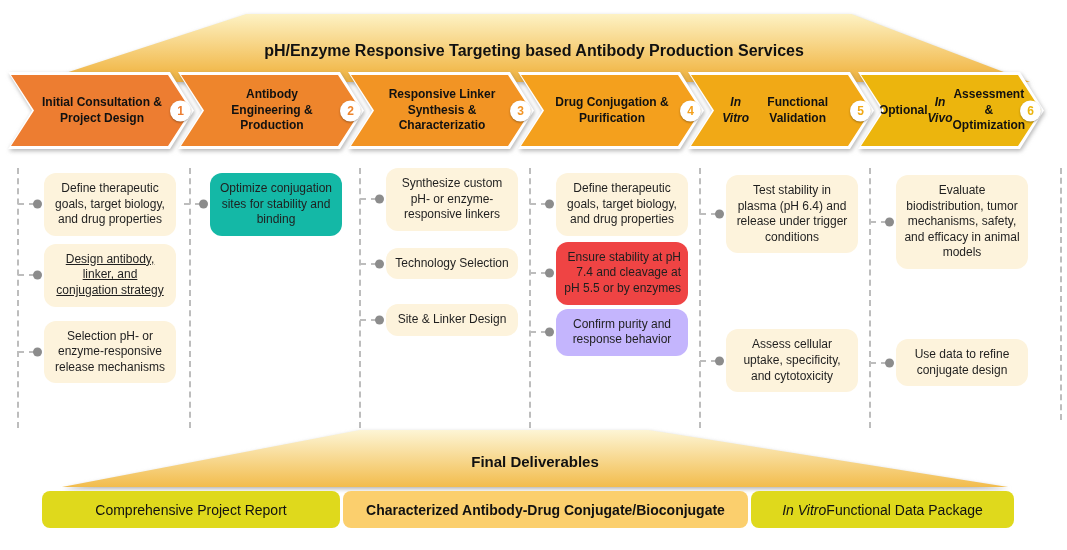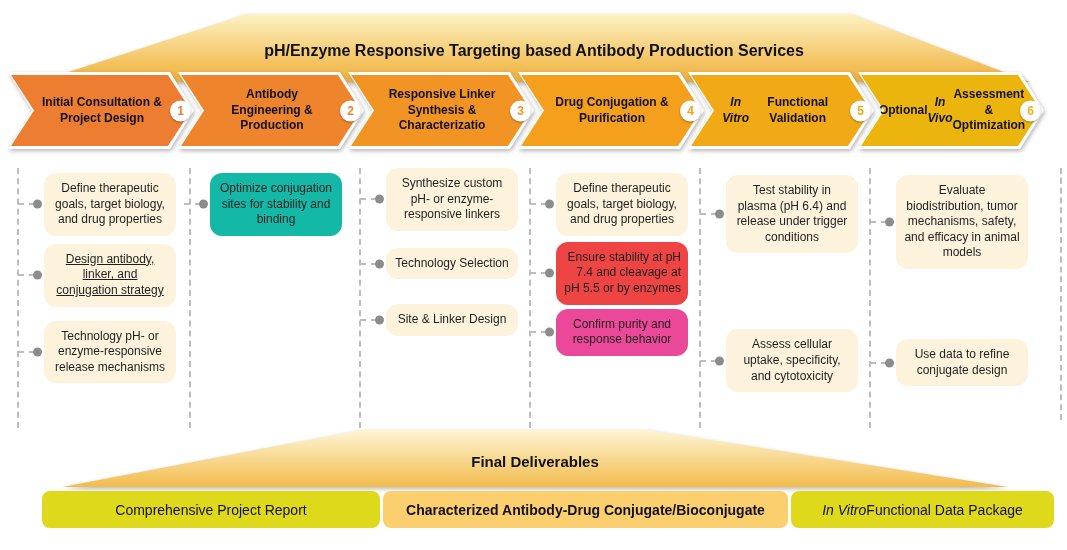--- a/index.html
+++ b/index.html
@@ -152,53 +152,53 @@
           <span class="it">In Vivo</span>
           <span> Assessment &amp; Optimization</span>
         </div>
       <div class="step-circle" style="color: rgb(236, 181, 13);">6</div>
     </div>
   </div>
 
   <div class="col c1" style="left:17px">
     <div class="item" style="background: rgb(253, 243, 220);">Define therapeutic goals, target biology, and drug properties</div>
     <div class="item" style="background: rgb(253, 243, 220); text-decoration: underline;">Design antibody, linker, and conjugation strategy</div>
-    <div class="item" style="background: rgb(253, 243, 220);">Technology pH- or enzyme-responsive release mechanisms</div>
+    <div class="item" style="background: rgb(253, 243, 220);">Selection pH- or enzyme-responsive release mechanisms</div>
   </div>
   <div class="col c2" style="left:189px">
     <div class="item" style="background: #14b8a6; margin-left: 21px;">Optimize conjugation sites for stability and binding</div>
   </div>
   <div class="col c3" style="left:359px">
     <div class="item" style="background: rgb(253, 243, 220);">Synthesize custom pH- or enzyme-responsive linkers</div>
     <div class="item" style="background: rgb(253, 243, 220);">Technology Selection</div>
     <div class="item" style="background: rgb(253, 243, 220);">Site &amp; Linker Design</div>
   </div>
   <div class="col c4" style="left:529px">
     <div class="item" style="background: rgb(253, 243, 220);">Define therapeutic goals, target biology, and drug properties</div>
     <div class="item" style="background: #ef4444; text-align: right;">Ensure stability at pH 7.4 and cleavage at pH 5.5 or by enzymes</div>
-    <div class="item" style="background: #ec4899;">Confirm purity and response behavior</div>
+    <div class="item" style="background: #c4b5fd;">Confirm purity and response behavior</div>
   </div>
   <div class="col c5" style="left:699px">
     <div class="item" style="background: rgb(253, 243, 220);">Test stability in plasma (pH 6.4) and release under trigger conditions</div>
     <div class="item" style="background: rgb(253, 243, 220);">Assess cellular uptake, specificity, and cytotoxicity</div>
   </div>
   <div class="col c6" style="left:869px">
     <div class="item" style="background: rgb(253, 243, 220);">Evaluate biodistribution, tumor mechanisms, safety, and efficacy in animal models</div>
     <div class="item" style="background: rgb(253, 243, 220);">Use data to refine conjugate design</div>
   </div>
   <div class="vline-extra"></div>
 
   <div class="shadow footer-wrap">
     <div class="footer-trap" style="background: linear-gradient(rgb(253, 245, 213), rgb(242, 188, 76));">
       <div class="footer-title">Final Deliverables</div>
     </div>
   </div>
 
   <div class="deliv-row">
-    <div class="deliv" style="width: 338px; background: rgb(223, 217, 28);">
+    <div class="deliv" style="width: 298px; background: rgb(223, 217, 28);">
         <span>Comprehensive Project Report</span>
         <span class="it"></span>
         <span></span>
       </div>
     <div class="deliv" style="width: 405px; background: rgb(251, 207, 109); font-weight: bold;">
         <span>Characterized Antibody-Drug Conjugate/Bioconjugate</span>
         <span class="it"></span>
         <span></span>
       </div>
     <div class="deliv" style="width: 263px; background: rgb(223, 217, 28);">

